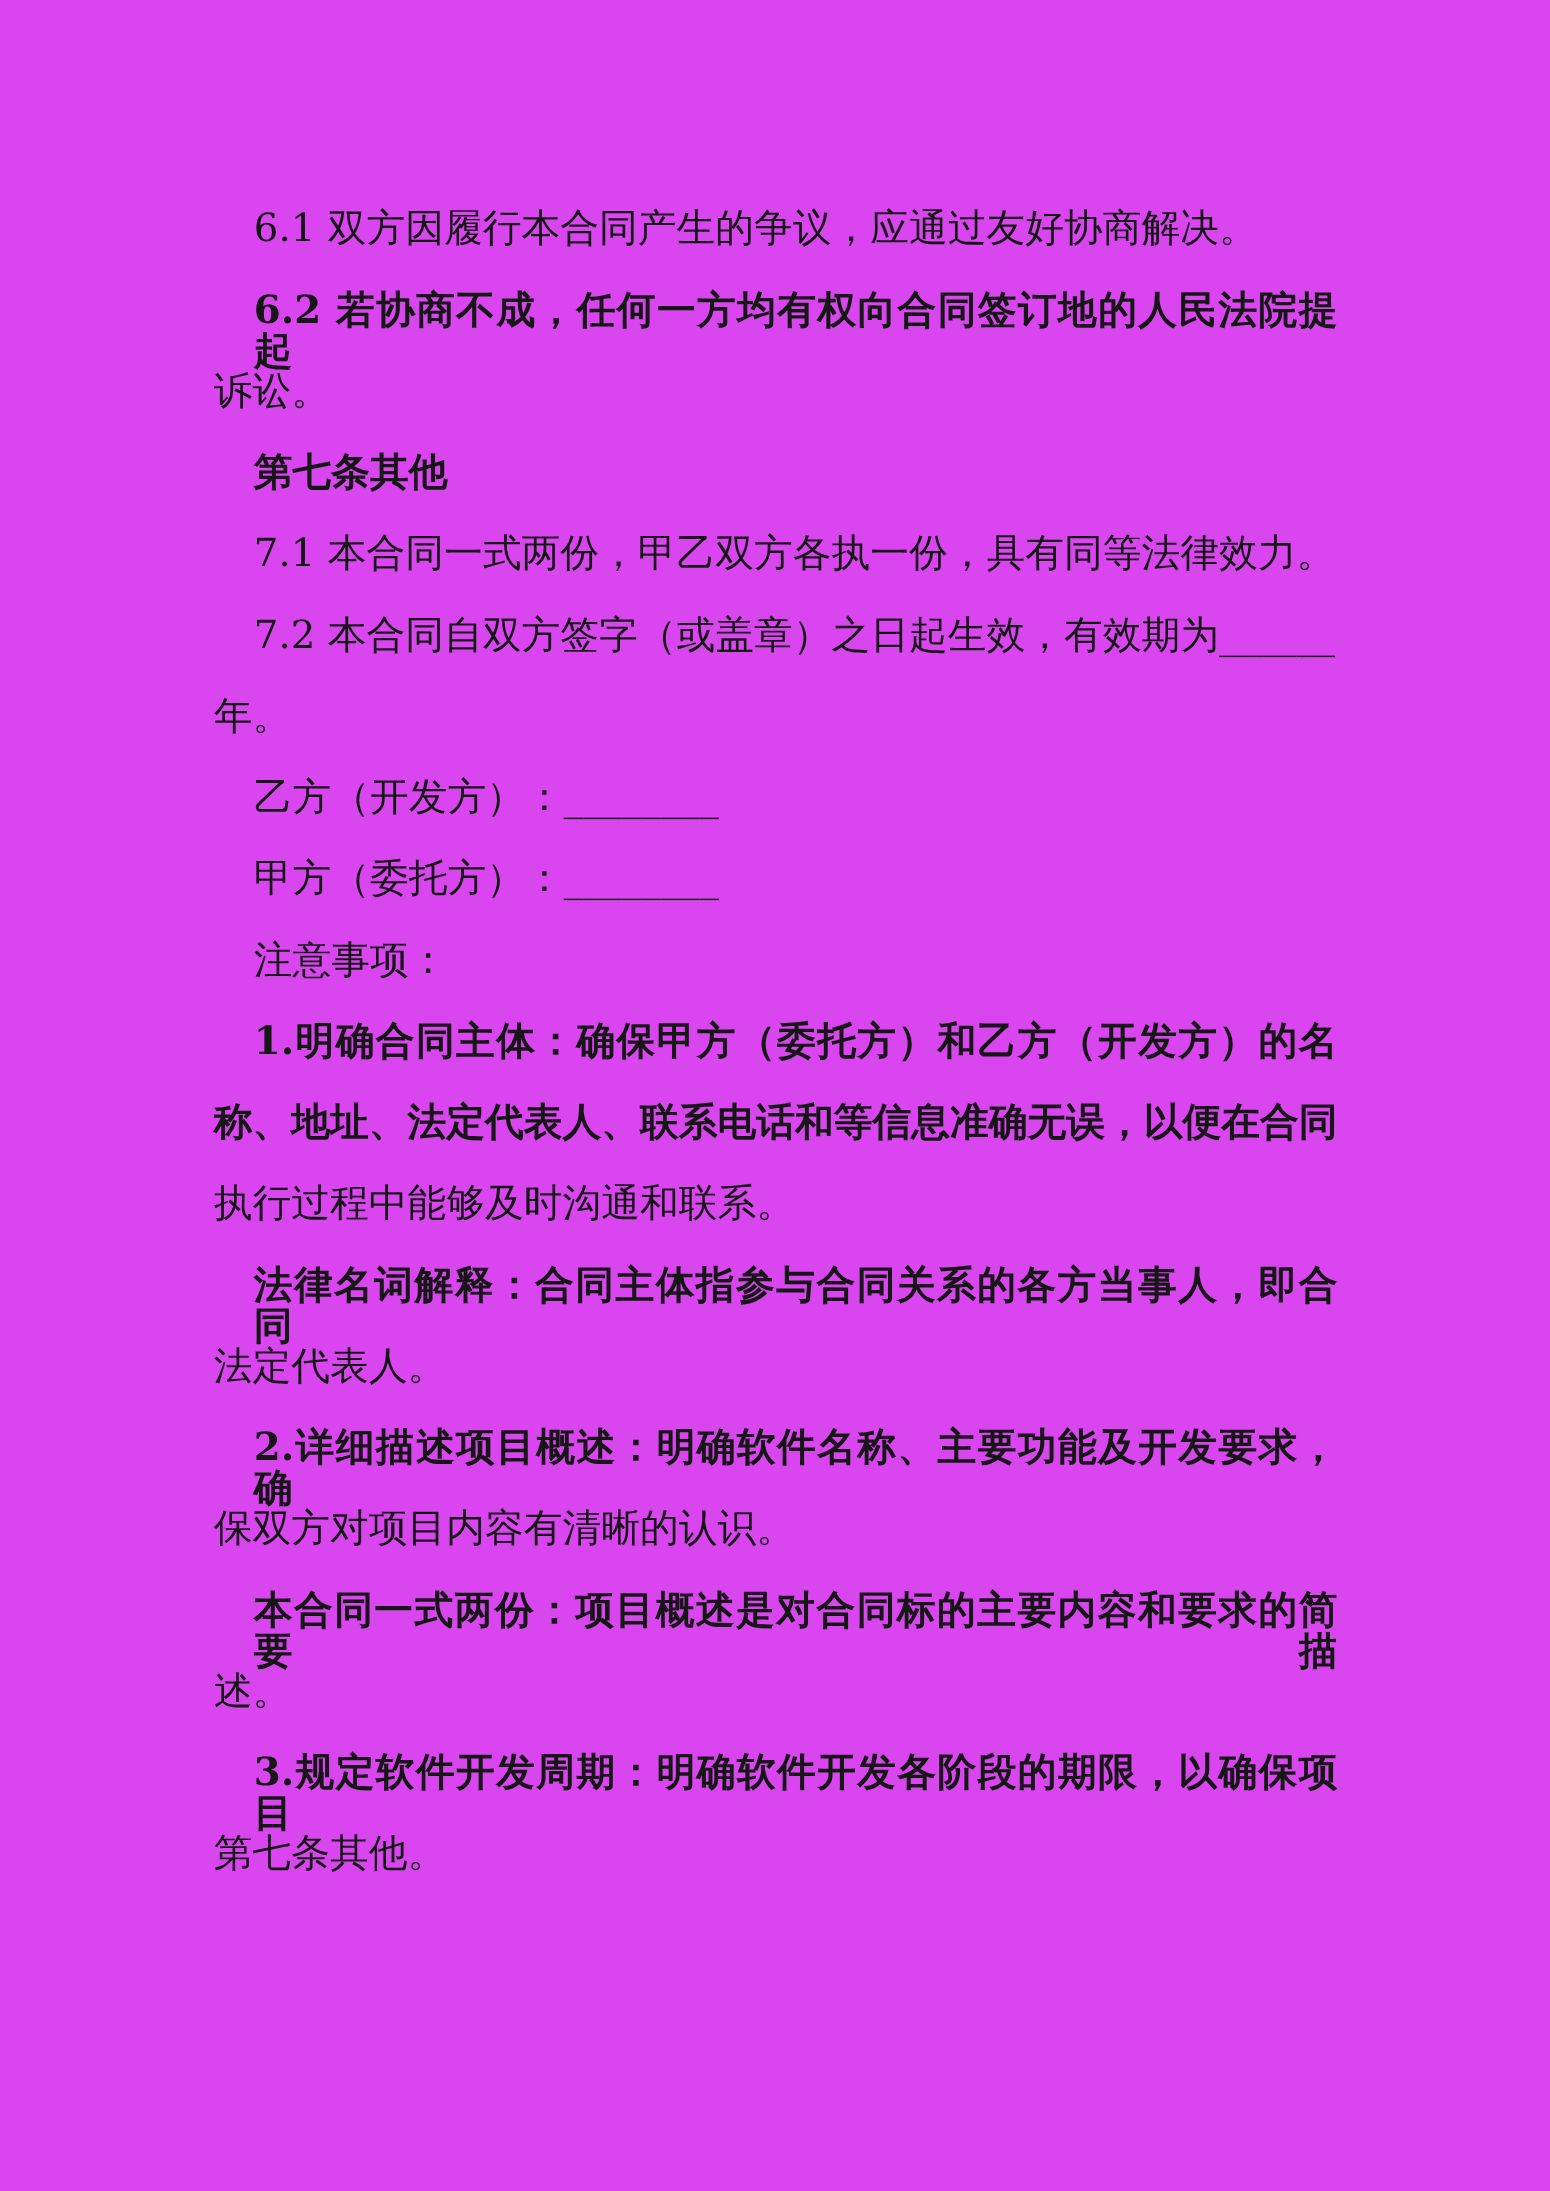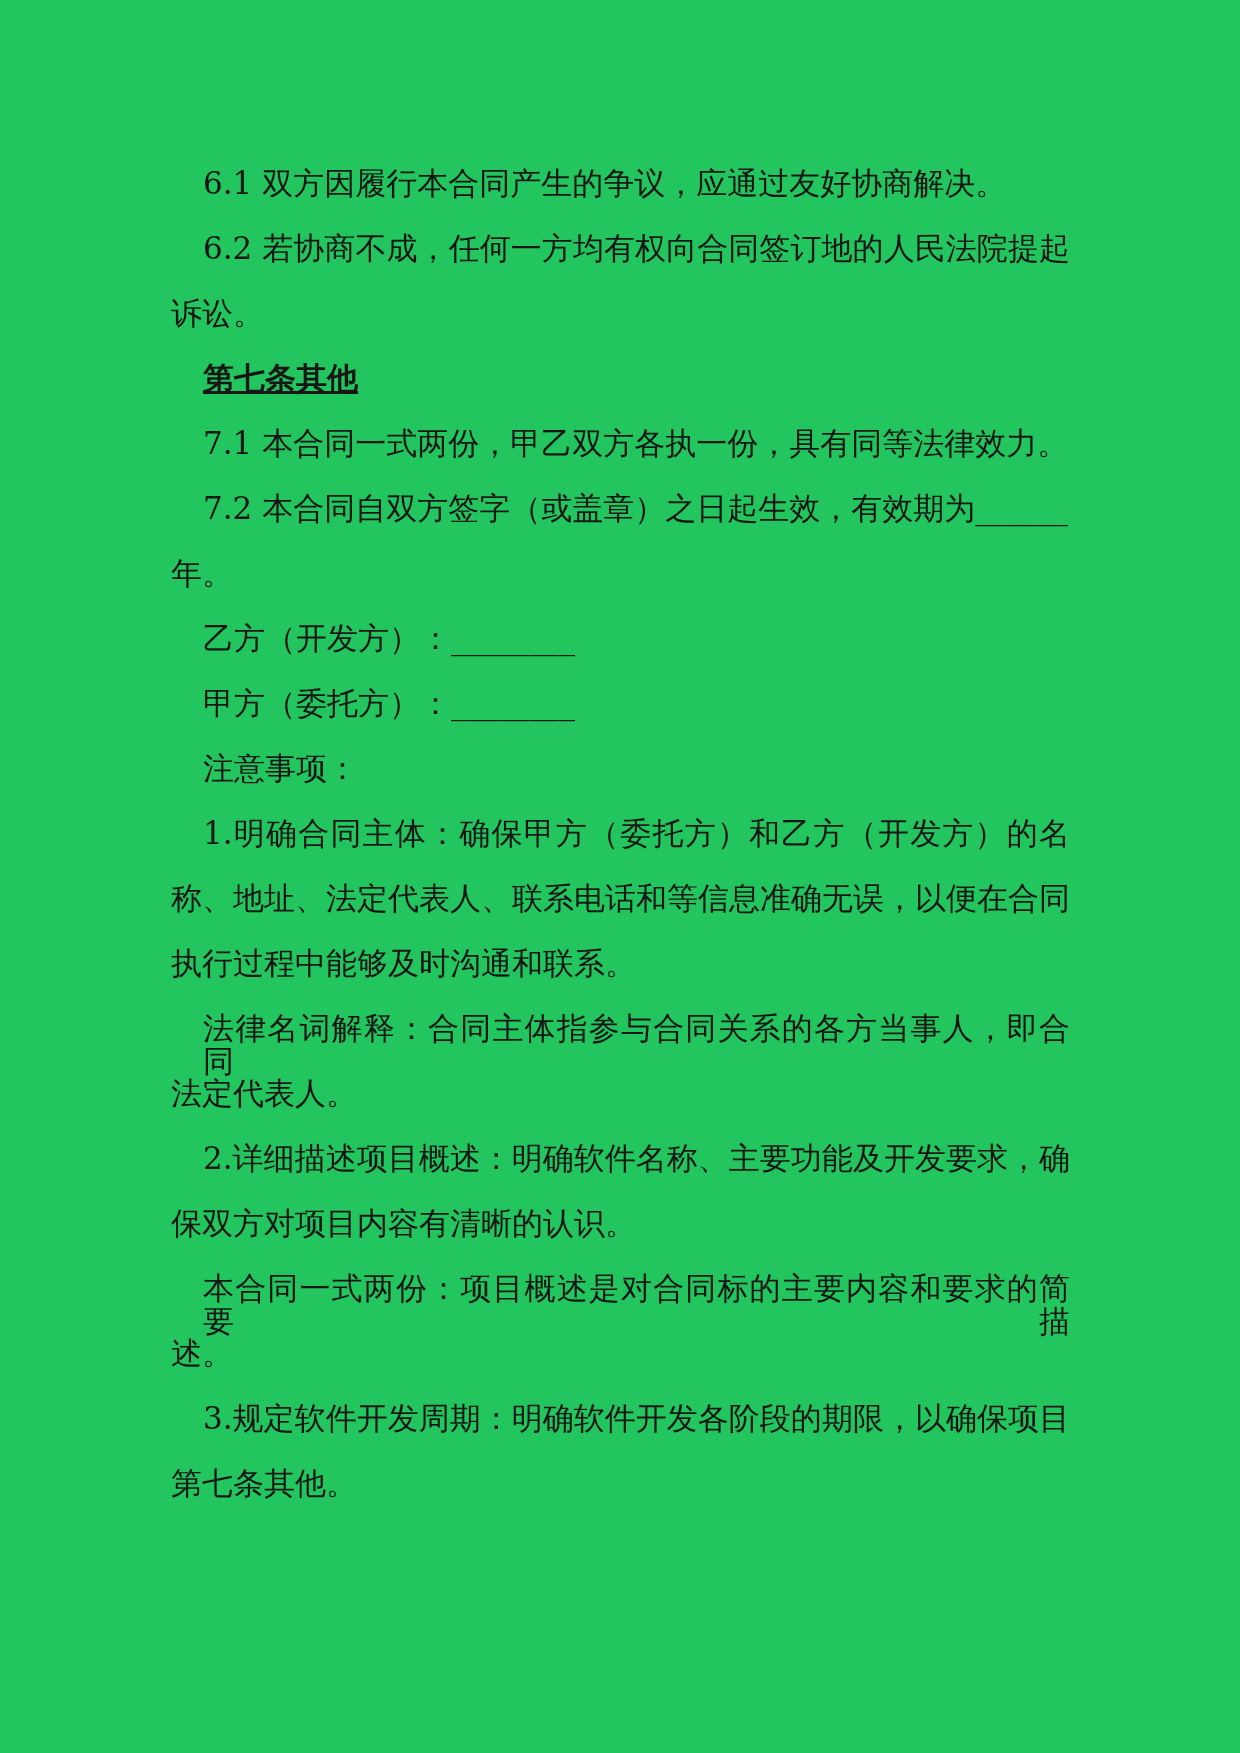--- a/index.html
+++ b/index.html
@@ -4,21 +4,21 @@
   <style>
     html, body {
       margin: 0;
       padding: 0;
       background: #ffffff;
     }
     .page {
       position: relative;
       width: 1240px;
       height: 1753px;
-      background: #22c55e;
+      background: #d946ef;
       overflow: hidden;
       font-family: "DejaVu Serif", "Liberation Serif", serif;
       color: #161616;
     }
     .doc-content {
       position: absolute;
       top: 167px;
       left: 171px;
       width: 899px;
     }
@@ -33,24 +33,24 @@
       color: #161616;
     }
     .line.indent {
       padding-left: 32px;
     }
     .line.fill {
       text-align: justify;
       text-align-last: justify;
       -moz-text-align-last: justify;
       text-justify: inter-character;
+      font-weight: bold;
     }
     .line.bold {
       font-weight: 700;
-      text-decoration: underline;
     }
   </style>
 </head>
 <body>
 
 <div class="page">
   <div class="doc-content">
     <div class="line indent">6.1 双方因履行本合同产生的争议，应通过友好协商解决。</div>
     <div class="line indent fill">6.2 若协商不成，任何一方均有权向合同签订地的人民法院提起</div>
     <div class="line">诉讼。</div>

